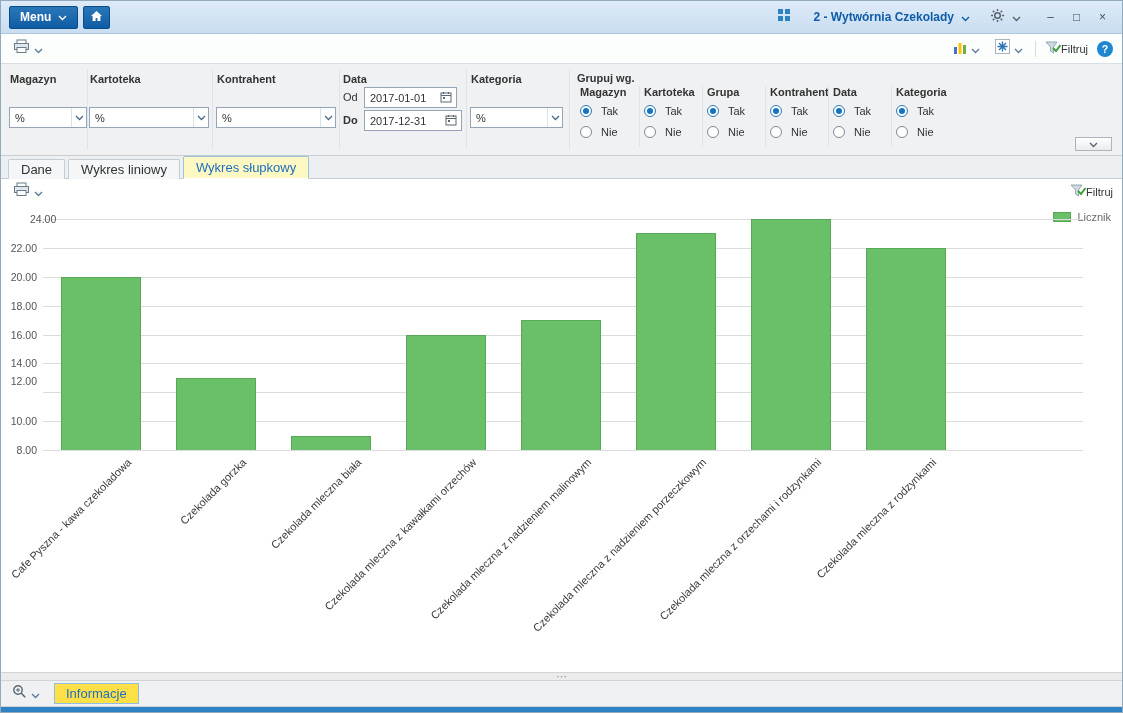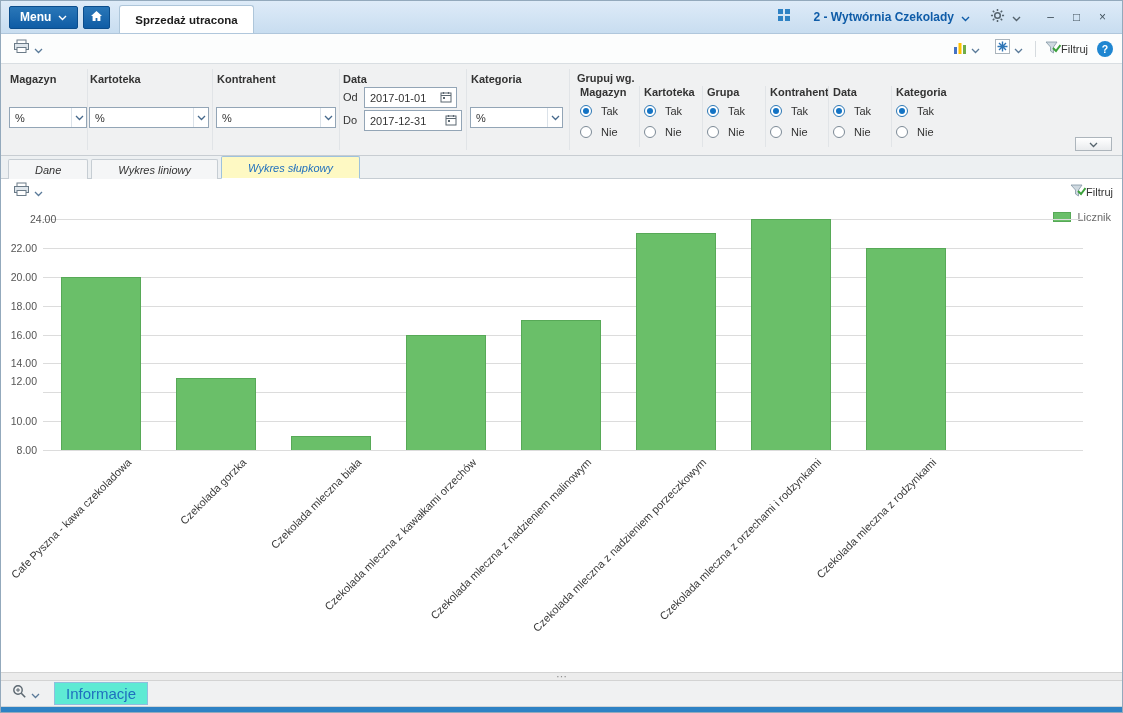--- a/index.html
+++ b/index.html
@@ -40,60 +40,57 @@
   .grp-col.sep { border-left:1px solid #e1e4e7; }
   .grp-head { font-weight:bold; margin-bottom:7px; white-space:nowrap; }
   .radio-row { display:flex; align-items:center; gap:9px; margin-bottom:9px; cursor:default; }
   .radio { width:12px; height:12px; border-radius:50%; border:1px solid #7d8a96; background:#fff; position:relative; flex:0 0 auto; }
   .radio.checked { border-color:#2b77b5; }
   .radio.checked::after { content:''; position:absolute; left:2px; top:2px; right:2px; bottom:2px; background:#1373c4; border-radius:50%; }
   .collapse-btn { position:absolute; right:10px; bottom:4px; width:37px; height:14px; background:linear-gradient(#ffffff,#e9ebed); border:1px solid #adb5bc; display:flex; align-items:center; justify-content:center; cursor:default; }
 
   
   .view-tabs { height:23px; background:#edf0f2; border-bottom:1px solid #c6cdd3; display:flex; align-items:flex-end; padding-left:7px; gap:3px; }
-  .vtab { height:20px; padding:0 26px; display:flex; align-items:center; background:#f5f6f7; border:1px solid #c6cdd3; border-bottom:none; border-radius:2px 2px 0 0; font-size:11px; color:#333; margin-bottom:-1px; cursor:default;font-style:italic; }
+  .vtab { height:20px; padding:0 12px; display:flex; align-items:center; background:#f5f6f7; border:1px solid #c6cdd3; border-bottom:none; border-radius:2px 2px 0 0; font-size:13px; color:#333; margin-bottom:-1px; cursor:default; }
   .vtab.active { background:#fef9c3; color:#1f6fbe; height:23px; border-color:#9ec2dd; border-bottom:1px solid #fff; }
 
   .chart-toolbar { height:25px; background:#fff; display:flex; align-items:center; padding:0 9px; }
 
   
   .chart-area { height:468px; position:relative; background:#fff; overflow:hidden; }
   .gridline { position:absolute; height:1px; background:#dcdcdc; }
   .ytick { position:absolute; left:0; width:36px; text-align:right; font-size:10.5px; color:#555; line-height:12px; }
   .bar { position:absolute; border:1px solid #57a957; border-bottom:none; }
   .xlabel { position:absolute; text-align:right; transform:rotate(-45deg); transform-origin:100% 0; font-size:11px; color:#3a3a3a; white-space:nowrap; }
   .legend { position:absolute; top:7px; right:11px; display:flex; align-items:center; gap:6px; }
   .legend-swatch { width:18px; height:10px; border:1px solid #57a957; }
   .legend-label { font-size:11px; color:#6a6a6a; }
 
   
   .splitter { height:9px; background:#ececec; border-top:1px solid #d3d3d3; border-bottom:1px solid #d3d3d3; text-align:center; color:#8d8d8d; font-size:11px; line-height:6px; cursor:row-resize; }
   .bottombar { height:26px; background:#f0f1f2; border-bottom:1px solid #cfd4d8; display:flex; align-items:center; padding:0 8px; gap:11px; }
-  .info-tab { background:#5eead4; border:1px solid #8fbede; color:#1f6fbe; font-size:15px; padding:2px 11px; cursor:default; }
+  .info-tab { background:#fde047; border:1px solid #8fbede; color:#1f6fbe; font-size:13px; padding:2px 11px; cursor:default; }
   .bottom-strip { height:7px; background:#2e82c4; }
 </style>
 </head>
 <body>
 
 <div class="window">
 
   <div class="titlebar">
     <div class="menu-btn">
       <span>Menu</span>
       <span><svg width="9" height="6" viewBox="0 0 9 6">
             <path d="M1 1l3.5 3.5L8 1" fill="none" stroke="#fff" stroke-width="1.4"></path>
           </svg></span>
     </div>
     <div class="home-btn">
       <span><svg width="13" height="12" viewBox="0 0 13 12">
             <path d="M6.5 1L1 6h1.6v5h3V8h1.8v3h3V6H12z" fill="#fff"></path>
           </svg></span>
-    </div>
-    <div class="main-tab">
-      <span>Sprzedaż utracona</span>
     </div>
     <div class="titlebar-right">
       <span><svg width="14" height="14" viewBox="0 0 14 14">
             <rect x="1" y="1" width="5" height="5" fill="#2e82c4"></rect>
             <rect x="8" y="1" width="5" height="5" fill="#2e82c4"></rect>
             <rect x="1" y="8" width="5" height="5" fill="#2e82c4"></rect>
             <rect x="8" y="8" width="5" height="5" fill="#2e82c4"></rect>
           </svg></span>
       <span class="company">2 - Wytwórnia Czekolady</span>
       <span><svg width="9" height="6" viewBox="0 0 9 6">
@@ -201,21 +198,21 @@
     <div class="flabel plain" style="left:342px; top:27px;">Od</div>
     <div class="datebox" style="left:363px; top:23px; width:93px;">
       <span class="dval">2017-01-01</span>
       <span><svg width="12" height="12" viewBox="0 0 12 12">
             <rect x="1" y="2" width="10" height="9" fill="#fff" stroke="#5b6770"></rect>
             <path d="M1 4.5h10" stroke="#5b6770"></path>
             <path d="M3.5 1v2M8.5 1v2" stroke="#5b6770" stroke-width="1.2"></path>
             <rect x="3" y="6" width="2" height="2" fill="#5b6770"></rect>
           </svg></span>
     </div>
-    <div class="flabel plain" style="left:342px; top:50px;">Do</div>
+    <div class="flabel plain" style="left:342px; top:50px;font-weight:bold;">Do</div>
     <div class="datebox" style="left:363px; top:46px; width:98px;">
       <span class="dval">2017-12-31</span>
       <span><svg width="12" height="12" viewBox="0 0 12 12">
             <rect x="1" y="2" width="10" height="9" fill="#fff" stroke="#5b6770"></rect>
             <path d="M1 4.5h10" stroke="#5b6770"></path>
             <path d="M3.5 1v2M8.5 1v2" stroke="#5b6770" stroke-width="1.2"></path>
             <rect x="3" y="6" width="2" height="2" fill="#5b6770"></rect>
           </svg></span>
     </div>
     <div class="fsep" style="left:465px;"></div>

